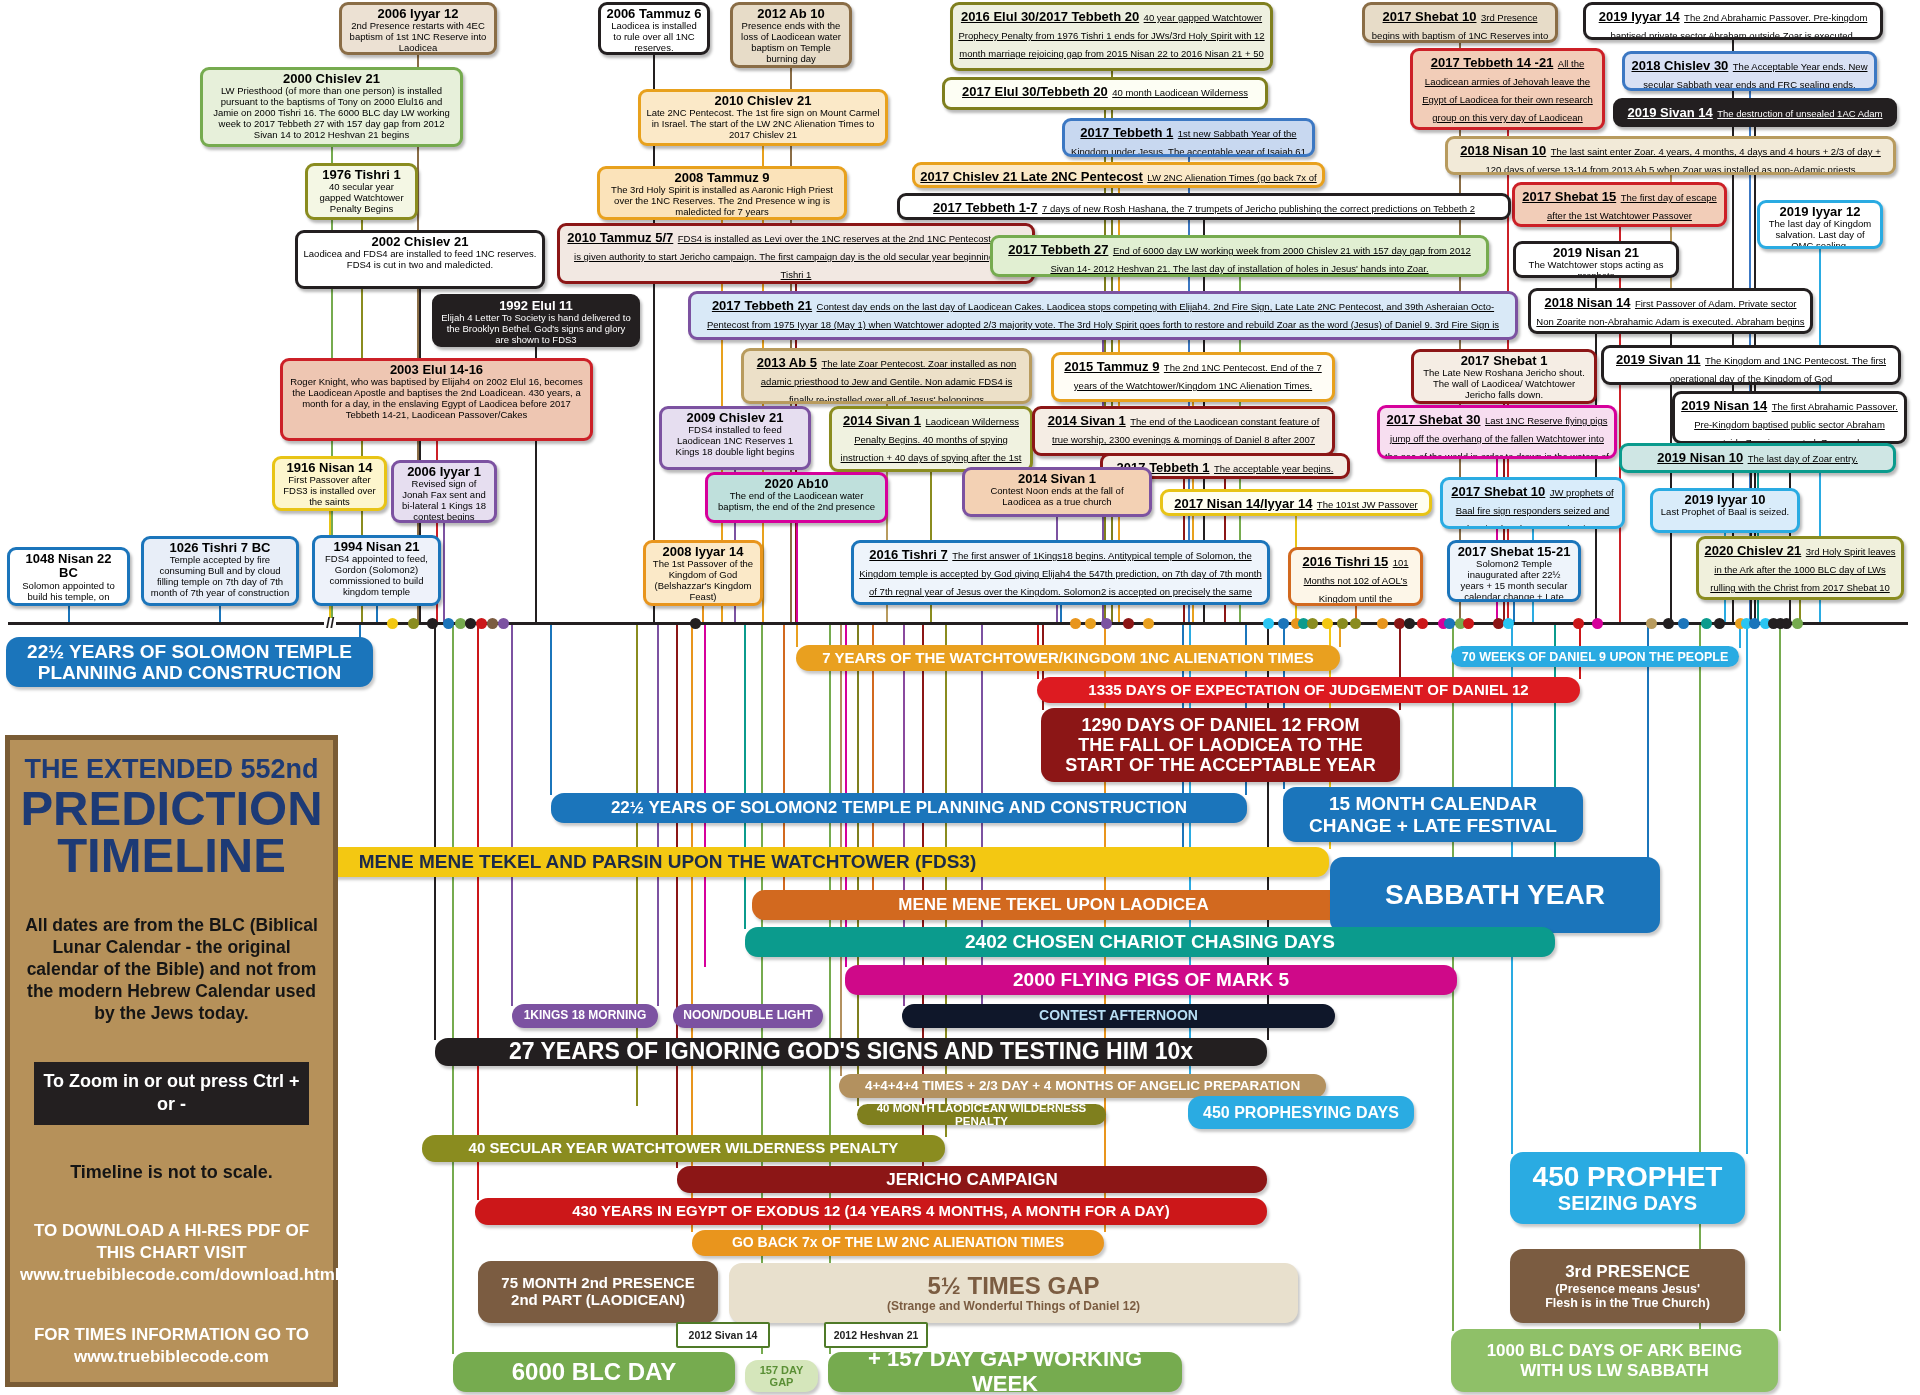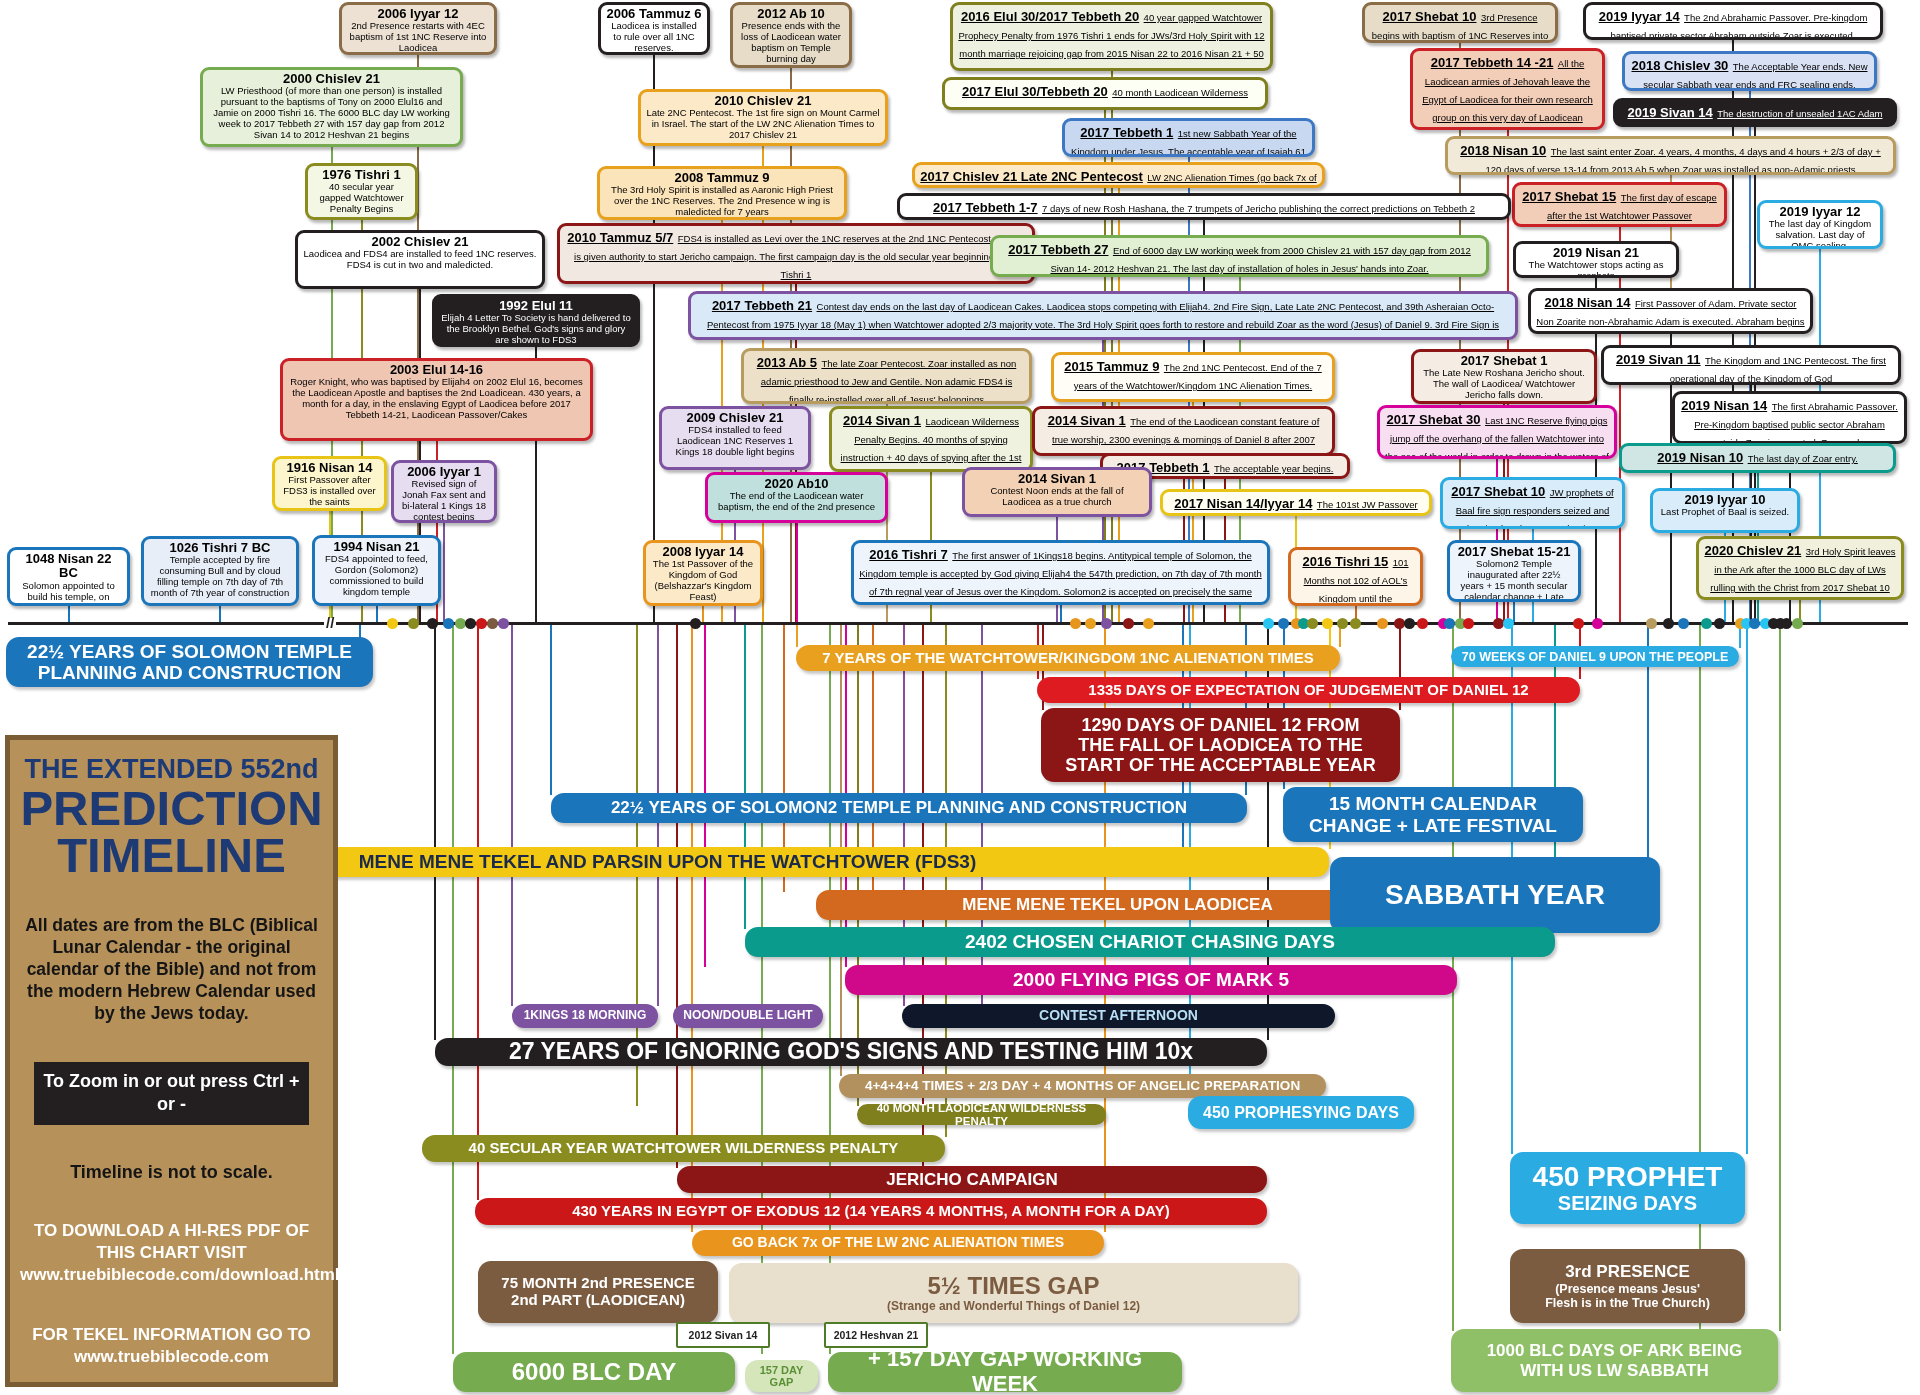--- a/index.html
+++ b/index.html
@@ -44,21 +44,21 @@
       <div class="hd2">TIMELINE</div>
     </div>
     <div class="para">All dates are from the BLC (Biblical Lunar Calendar - the original calendar of the Bible) and not from the modern Hebrew Calendar used by the Jews today.</div>
     <div class="zoombox">To Zoom in or out press Ctrl + or -</div>
     <div class="note">Timeline is not to scale.</div>
     <div class="white">
       <div>TO DOWNLOAD A HI-RES PDF OF THIS CHART VISIT</div>
       <div>www.truebiblecode.com/download.html</div>
     </div>
     <div class="white">
-      <div>FOR TEKEL INFORMATION GO TO</div>
+      <div>FOR TIMES INFORMATION GO TO</div>
       <div>www.truebiblecode.com</div>
     </div>
   </div>
 <div class="vline" style="left: 417px; top: 55px; height: 567px; background: rgb(138, 109, 70);"></div>
     <div class="vline" style="left: 653px; top: 55px; height: 567px; background: rgb(35, 31, 32);"></div>
     <div class="vline" style="left: 790px; top: 68px; height: 554px; background: rgb(138, 109, 70);"></div>
     <div class="vline" style="left: 1110.5px; top: 71px; height: 551px; background: rgb(127, 127, 30);"></div>
     <div class="vline" style="left: 1459px; top: 43px; height: 579px; background: rgb(138, 109, 70);"></div>
     <div class="vline" style="left: 1732px; top: 40px; height: 582px; background: rgb(35, 31, 32);"></div>
     <div class="vline" style="left: 330.5px; top: 147px; height: 475px; background: rgb(118, 171, 79);"></div>
@@ -350,21 +350,21 @@
     <div class="bar" style="left: 551px; top: 793px; width: 696px; height: 30px; background: rgb(27, 117, 187); color: rgb(255, 255, 255);">
       <div style="font-size: 17px;">22½ YEARS OF SOLOMON2 TEMPLE PLANNING AND CONSTRUCTION</div>
     </div>
     <div class="bar" style="left: 1283px; top: 787px; width: 300px; height: 55px; background: rgb(27, 117, 187); color: rgb(255, 255, 255);">
       <div style="font-size: 19px;">15 MONTH CALENDAR</div>
       <div style="font-size: 19px;">CHANGE + LATE FESTIVAL</div>
     </div>
     <div class="bar" style="left: 6px; top: 847px; width: 1323px; height: 30px; background: rgb(243, 200, 18); color: rgb(27, 42, 74);">
       <div style="font-size: 19px;">MENE MENE TEKEL AND PARSIN UPON THE WATCHTOWER (FDS3)</div>
     </div>
-    <div class="bar" style="left: 816px; top: 890px; width: 603px; height: 30px; background: rgb(210, 105, 31); color: rgb(255, 255, 255);">
+    <div class="bar" style="left: 752px; top: 890px; width: 603px; height: 30px; background: rgb(210, 105, 31); color: rgb(255, 255, 255);">
       <div style="font-size: 17px;">MENE MENE TEKEL UPON LAODICEA</div>
     </div>
     <div class="bar" style="left: 1330px; top: 857px; width: 330px; height: 76px; background: rgb(27, 117, 187); color: rgb(255, 255, 255);">
       <div style="font-size: 28px;">SABBATH YEAR</div>
     </div>
     <div class="bar" style="left: 745px; top: 927px; width: 810px; height: 30px; background: rgb(11, 155, 141); color: rgb(255, 255, 255);">
       <div style="font-size: 19px;">2402 CHOSEN CHARIOT CHASING DAYS</div>
     </div>
     <div class="bar" style="left: 845px; top: 965px; width: 612px; height: 30px; background: rgb(207, 9, 137); color: rgb(255, 255, 255);">
       <div style="font-size: 19px;">2000 FLYING PIGS OF MARK 5</div>

